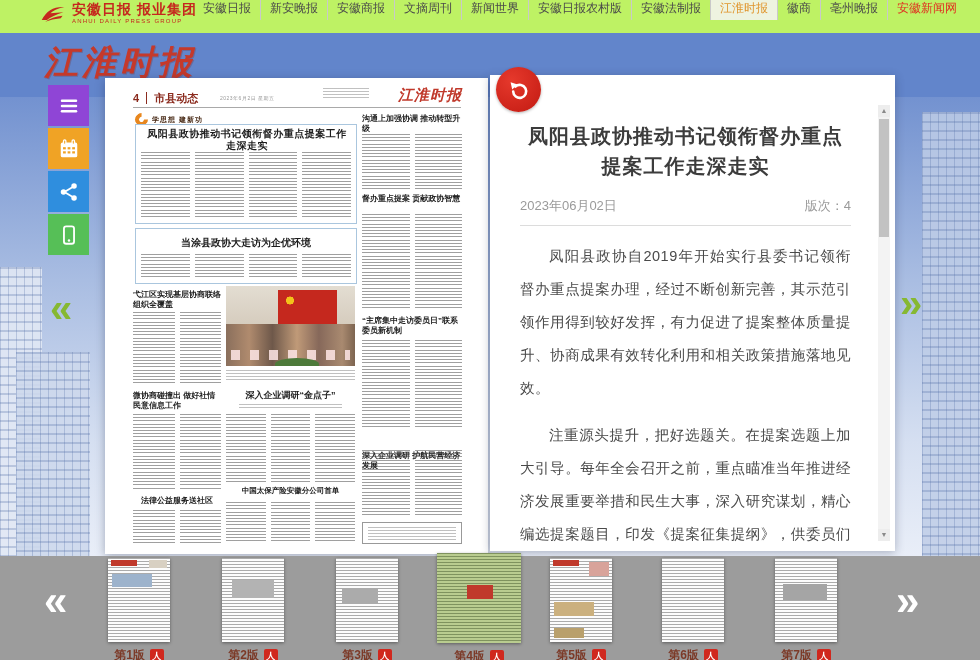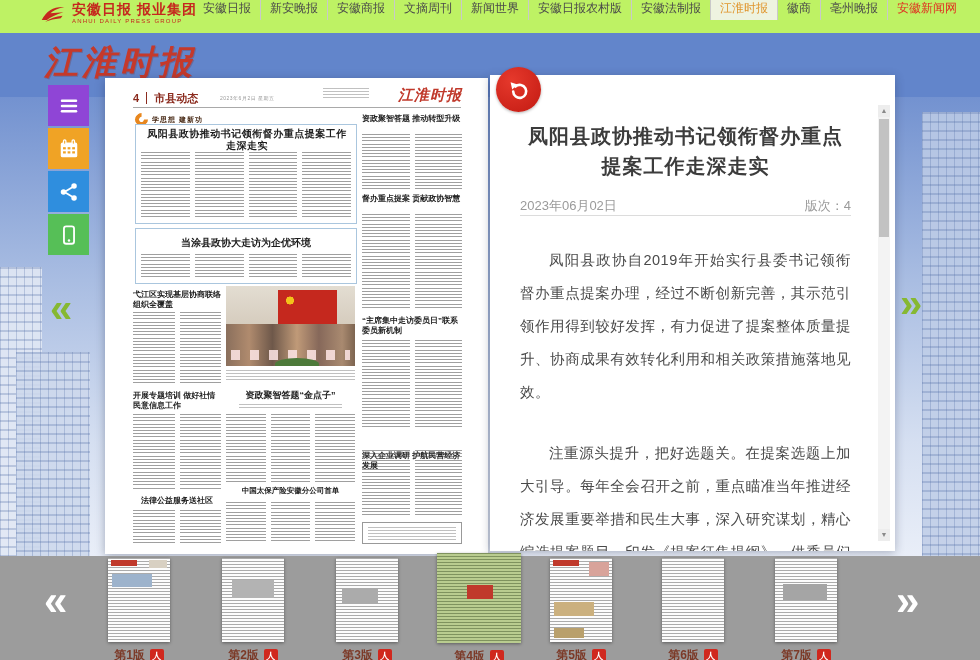--- a/index.html
+++ b/index.html
@@ -70,22 +70,22 @@
   .np-photo .plac{position:absolute;left:4%;bottom:8%;width:92%;height:10px;
     background:repeating-linear-gradient(90deg,rgba(255,230,230,.85) 0 9px,transparent 9px 19px);}
   .np-photo .plant{position:absolute;left:38%;bottom:-4px;width:34%;height:12px;border-radius:50% 50% 0 0;background:#4d7a3a;}
 
   
   .panel{left:490px;top:75px;width:405px;height:476px;background:#fff;z-index:10;box-shadow:0 2px 9px rgba(30,40,70,.3);overflow:hidden;}
   .backbtn{left:496px;top:67px;width:45px;height:45px;border-radius:50%;background:radial-gradient(circle at 35% 30%,#e6392c,#c21a12);z-index:20;display:flex;align-items:center;justify-content:center;cursor:pointer;box-shadow:0 1px 3px rgba(0,0,0,.3);}
   .backbtn svg{width:24px;height:24px;}
   .art{padding:46px 44px 0 30px;}
   .art-title{text-align:center;font-size:20px;font-weight:bold;color:#3c3c3c;line-height:30px;letter-spacing:1px;}
-  .art-meta{margin-top:16px;display:flex;justify-content:space-between;font-size:13px;color:#9a9a9a;border-bottom:1px solid #dcdcdc;gap:36px;}
-  .art-body p{font-size:14.5px;color:#4a4a4a;line-height:33px;text-indent:2em;letter-spacing:.5px;text-align:justify;margin-top:28px;}
+  .art-meta{margin-top:16px;display:flex;justify-content:space-between;font-size:13px;color:#9a9a9a;padding-bottom:10px;border-bottom:1px solid #dcdcdc;gap:36px;}
+  .art-body p{font-size:14.5px;color:#4a4a4a;line-height:33px;text-indent:2em;letter-spacing:.5px;text-align:justify;margin-top:14px;}
   .sb{position:absolute;right:5px;top:30px;width:12px;height:436px;background:#f3f3f3;}
   .sb .cap{position:absolute;left:0;width:12px;height:12px;background:#ededed;color:#8a8a8a;font-size:7px;line-height:12px;text-align:center;cursor:pointer;}
   .sb .cap.up{top:0;}
   .sb .cap.dn{bottom:0;}
   .sb .sthumb{position:absolute;left:1px;top:14px;width:10px;height:118px;background:#c2c2c2;cursor:pointer;}
 
   
   .bstrip{left:0;top:556px;width:980px;height:104px;background:#9c9c9c;z-index:15;}
   .bchev{z-index:16;font-size:42px;font-weight:bold;color:#fff;line-height:42px;cursor:pointer;user-select:none;}
   .thumb{z-index:16;cursor:pointer;}
@@ -221,54 +221,54 @@
         <i></i>
         <i></i>
         <i></i>
     </div>
 
     <div class="abs sml-head" style="left:28px;top:212px;width:88px;">弋江区实现基层协商联络组织全覆盖</div>
     <div class="colgrp" style="left:28px;top:234px;width:88px;height:74px;">
         <i></i>
         <i></i>
       </div>
-    <div class="abs sml-head" style="left:28px;top:313px;width:88px;">开展专题培训 做好社情民意信息工作</div>
+    <div class="abs sml-head" style="left:28px;top:313px;width:88px;">微协商碰撞出 做好社情民意信息工作</div>
     <div class="colgrp" style="left:28px;top:336px;width:88px;height:76px;">
         <i></i>
         <i></i>
       </div>
     <div class="abs sml-head" style="left:28px;top:418px;width:88px;text-align:center;">法律公益服务送社区</div>
     <div class="colgrp" style="left:28px;top:432px;width:88px;height:34px;">
         <i></i>
         <i></i>
       </div>
 
     <div class="abs np-photo">
       <div class="flag"></div>
       <div class="crowd"></div>
       <div class="plac"></div>
       <div class="plant"></div>
     </div>
     <i class="abs txl" style="left:121px;top:292px;width:129px;height:10px;"></i>
 
-    <div class="abs sml-head" style="left:121px;top:312px;width:129px;text-align:center;font-size:9px;">资政聚智答题“金点子”</div>
+    <div class="abs sml-head" style="left:121px;top:312px;width:129px;text-align:center;font-size:9px;">深入企业调研“金点子”</div>
     <i class="abs txl" style="left:134px;top:326px;width:103px;height:5px;"></i>
     <div class="colgrp" style="left:121px;top:336px;width:129px;height:68px;">
         <i></i>
         <i></i>
         <i></i>
       </div>
     <div class="abs sml-head" style="left:121px;top:408px;width:129px;text-align:center;font-size:7.5px;">中国太保产险安徽分公司首单</div>
     <div class="colgrp" style="left:121px;top:424px;width:129px;height:42px;">
         <i></i>
         <i></i>
         <i></i>
       </div>
 
-    <div class="abs sml-head" style="left:257px;top:36px;width:100px;">资政聚智答题 推动转型升级</div>
+    <div class="abs sml-head" style="left:257px;top:36px;width:100px;">沟通上加强协调 推动转型升级</div>
     <div class="colgrp" style="left:257px;top:56px;width:100px;height:56px;">
         <i></i>
         <i></i>
       </div>
     <div class="abs sml-head" style="left:257px;top:116px;width:100px;">督办重点提案 贡献政协智慧</div>
     <div class="colgrp" style="left:257px;top:136px;width:100px;height:96px;">
         <i></i>
         <i></i>
       </div>
     <div class="abs sml-head" style="left:257px;top:238px;width:100px;text-align:left;">“主席集中走访委员日”联系委员新机制</div>

